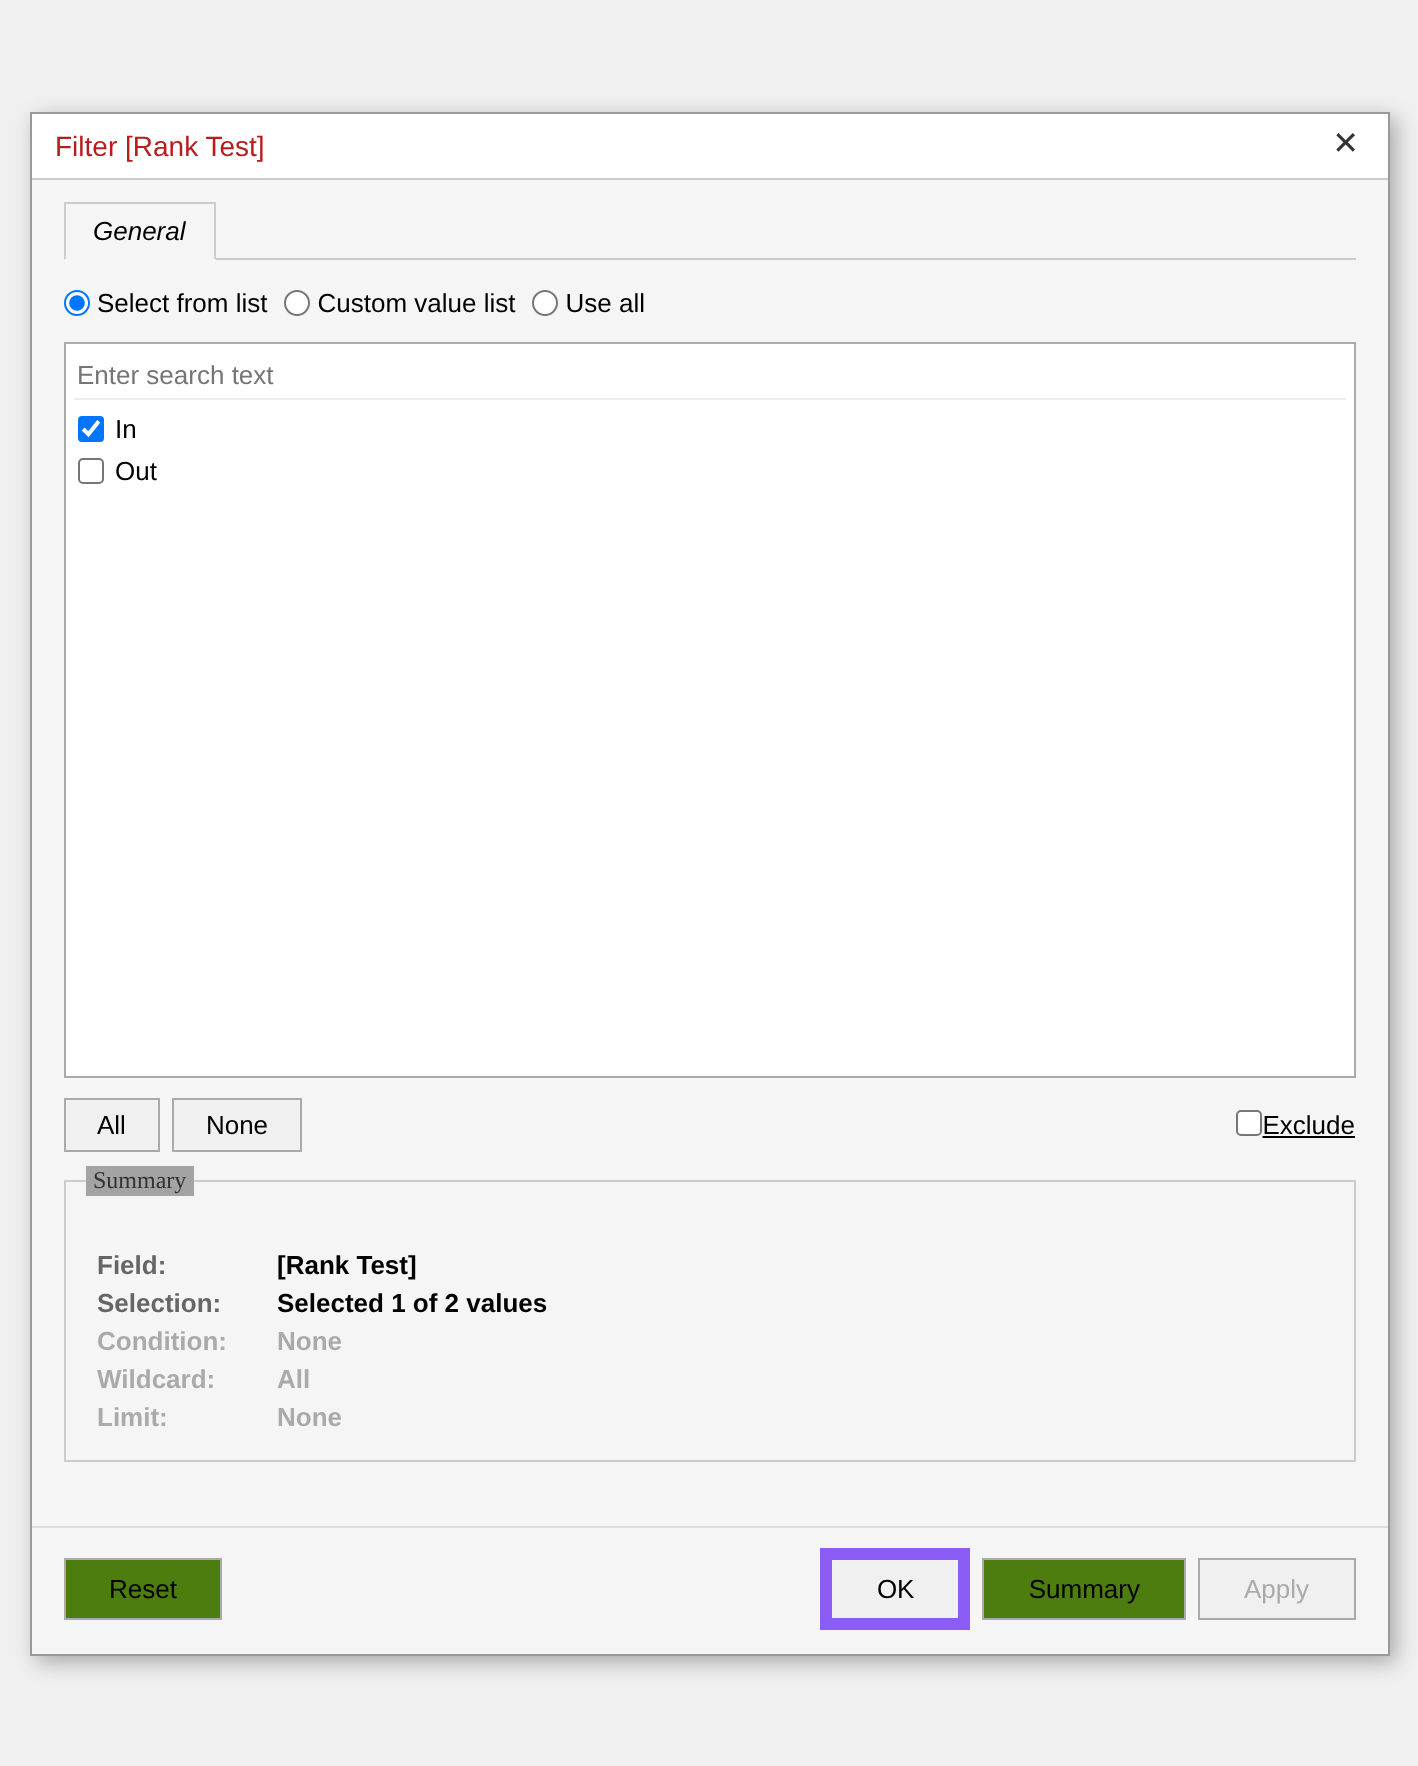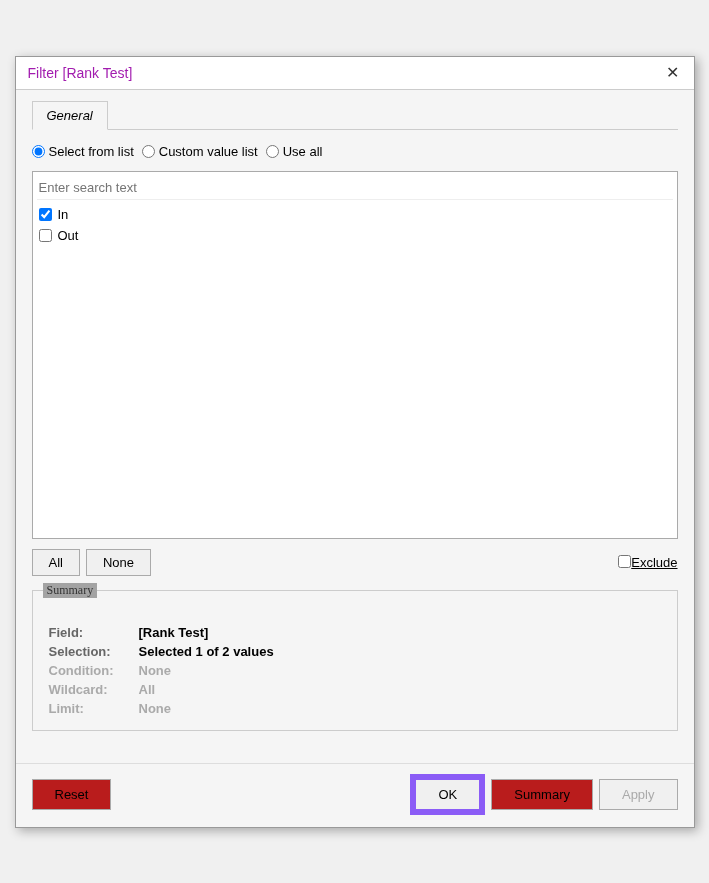--- a/index.html
+++ b/index.html
@@ -31,21 +31,21 @@
       border-bottom: 1px solid #ccc;
       padding: 8px 12px;
       display: flex;
       justify-content: space-between;
       align-items: center;
     }
 
     .title-bar-text {
       font-size: 14px;
       font-weight: 400;
-      color: #a21caf;
+      color: #b91c1c;
     }
 
     .close-button {
       background: none;
       border: none;
       cursor: pointer;
       font-size: 16px;
       color: #333;
       padding: 0 2px;
       line-height: 1;
@@ -223,21 +223,21 @@
       align-items: center;
       gap: 6px;
       padding: 10px 16px 12px 16px;
       border-top: 1px solid #ddd;
       background: #f5f5f5;
     }
 
     .btn-footer {
       padding: 7px 22px;
       border: 1px solid #aaa;
-      background: #b91c1c;
+      background: #4d7c0f;
       cursor: pointer;
       font-size: 13px;
       min-width: 75px;
     }
 
     .btn-footer.primary {
       border: 6px solid #8b5cf6;
       background: #f0f0f0;
     }
 

